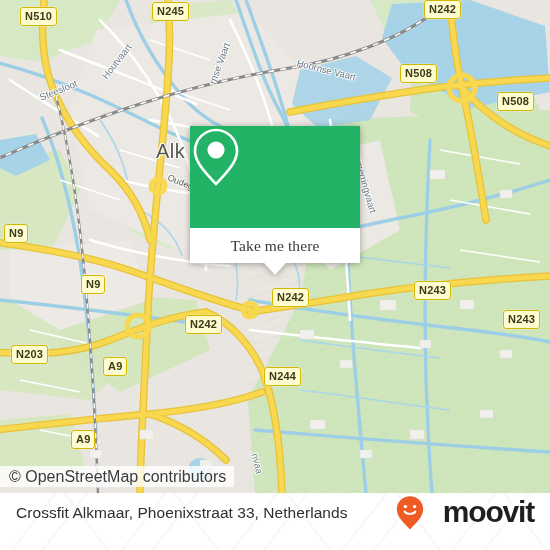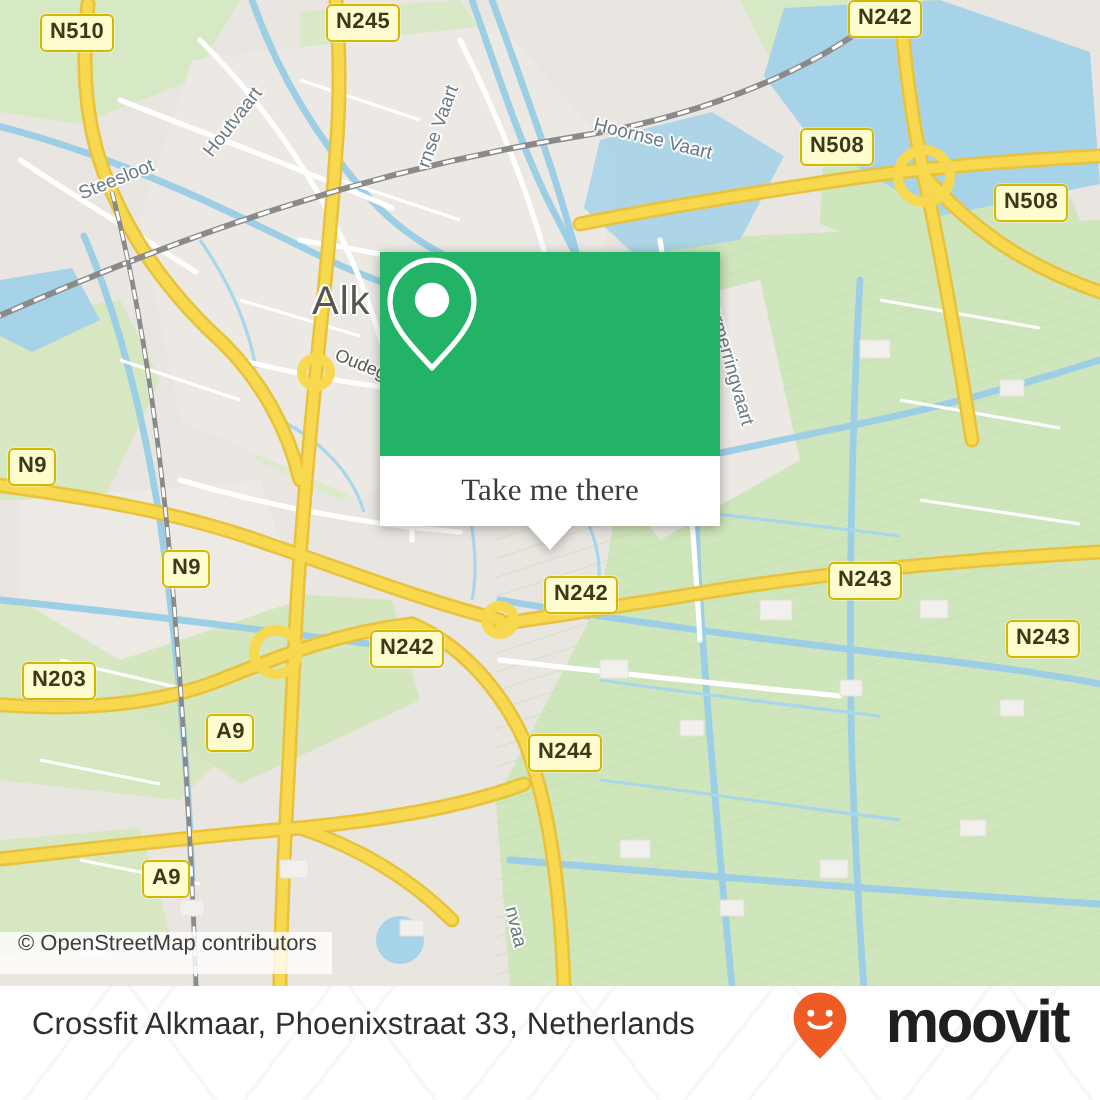--- a/index.html
+++ b/index.html
@@ -124,23 +124,23 @@
   }
 
   
   #attribution {
     position: absolute;
     left: 0;
     top: 466px;
     height: 21px;
     background: rgba(255,255,255,.80);
     display: flex;
-    align-items: flex-start;
+    align-items: center;
     padding: 0 8px 0 9px;
-    font-size: 11px;
+    font-size: 16px;
     color: #3c3c3c;
     box-sizing: border-box;
   }
 
   
   #footer {
     position: absolute;
     left: 0;
     top: 493px;
     width: 550px;
@@ -325,31 +325,31 @@
           <rect x="500" y="190" width="12" height="8"></rect>
         <rect x="140" y="430" width="14" height="9"></rect>
           <rect x="200" y="460" width="12" height="8"></rect>
         <rect x="40" y="470" width="14" height="9"></rect>
           <rect x="90" y="450" width="12" height="8"></rect>
       </g>
     </svg>
 
     <div id="shields">
         <div class="shield" style="left: 20px; top: 7px;">N510</div>
-        <div class="shield" style="left: 163px; top: 2px;">N245</div>
+        <div class="shield" style="left: 152px; top: 2px;">N245</div>
         <div class="shield" style="left: 424px; top: 0px;">N242</div>
         <div class="shield" style="left: 400px; top: 64px;">N508</div>
         <div class="shield" style="left: 497px; top: 92px;">N508</div>
         <div class="shield" style="left: 4px; top: 224px;">N9</div>
         <div class="shield" style="left: 81px; top: 275px;">N9</div>
         <div class="shield" style="left: 272px; top: 288px;">N242</div>
         <div class="shield" style="left: 414px; top: 281px;">N243</div>
         <div class="shield" style="left: 503px; top: 310px;">N243</div>
         <div class="shield" style="left: 185px; top: 315px;">N242</div>
-        <div class="shield" style="left: 11px; top: 331px;">N203</div>
+        <div class="shield" style="left: 11px; top: 345px;">N203</div>
         <div class="shield" style="left: 103px; top: 357px;">A9</div>
         <div class="shield" style="left: 264px; top: 367px;">N244</div>
         <div class="shield" style="left: 71px; top: 430px;">A9</div>
       </div>
 
     <div id="labels">
         <div class="maplabel water-label" style="left: 40px; top: 92px; transform: rotate(-22deg); transform-origin: left center;">Steesloot</div>
         <div class="maplabel water-label" style="left: 104px; top: 72px; transform: rotate(-52deg); transform-origin: left center;">Houtvaart</div>
         <div class="maplabel water-label" style="left: 212px; top: 78px; transform: rotate(-70deg); transform-origin: left center;">rnse Vaart</div>
         <div class="maplabel water-label" style="left: 297px; top: 57px; transform: rotate(14deg); transform-origin: left center;">Hoornse Vaart</div>

